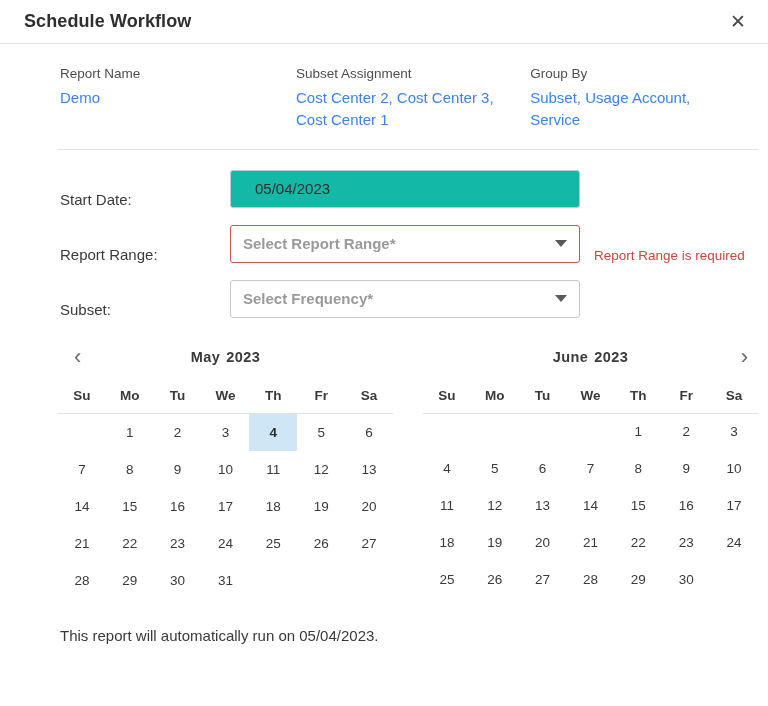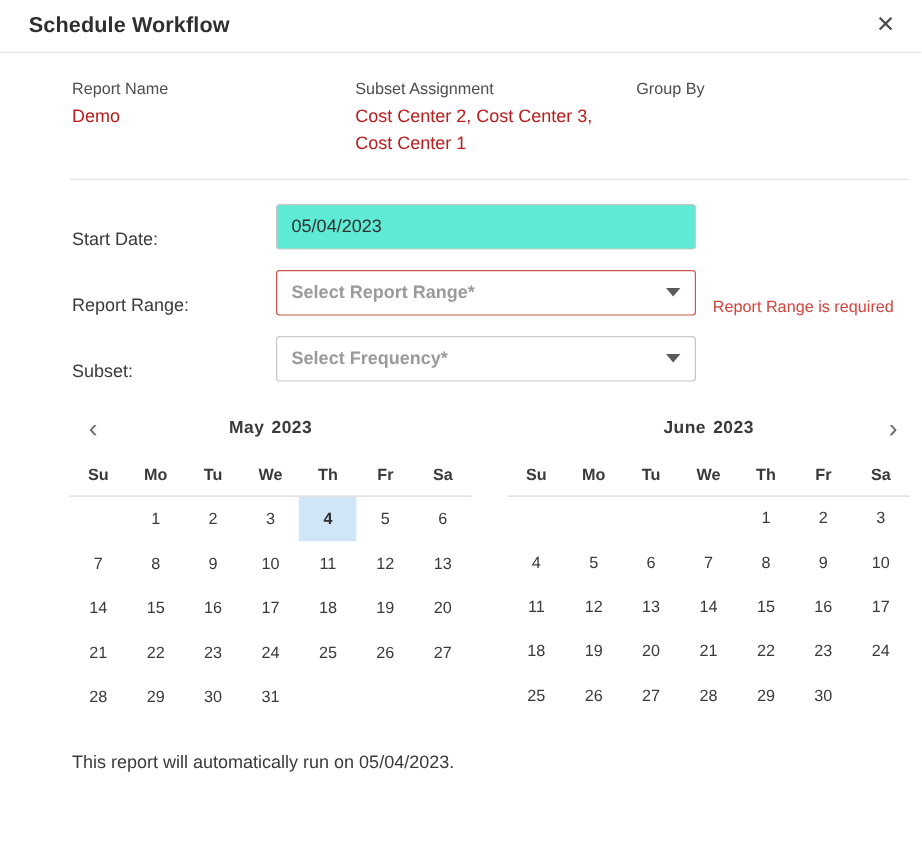--- a/index.html
+++ b/index.html
@@ -55,21 +55,21 @@
   .summary-col.c1 { width: 261px; padding-left: 2px; }
   .summary-col.c2 { width: 257px; }
   .summary-col.c3 { width: 250px; }
   .summary-label {
     font-size: 13.5px;
     color: #4e4e4e;
     margin-bottom: 6px;
   }
   .summary-value {
     font-size: 15px;
-    color: #b91c1c;
+    color: #3b82f6;
     line-height: 1.45;
   }
   
   .form {
     padding-top: 18px;
   }
   .form-row {
     display: flex;
     align-items: flex-end;
     margin-bottom: 15px;
@@ -79,25 +79,25 @@
     width: 172px;
     font-size: 15px;
     color: #3a3a3a;
     padding-left: 2px;
   }
   .text-input {
     width: 350px;
     height: 38px;
     border: 1px solid #c8c8c8;
     border-radius: 3px;
-    padding: 0 12px;
+    padding: 0 24px;
     font-size: 15px;
     color: #2f2f2f;
     font-family: "Liberation Sans", sans-serif;
-    background: #5eead4;
+    background: #14b8a6;
     outline: none;
   }
   .select-box {
     width: 350px;
     height: 38px;
     border: 1px solid #c8c8c8;
     border-radius: 3px;
     padding: 0 12px;
     display: flex;
     align-items: center;
@@ -214,20 +214,21 @@
       <div class="summary-col c1">
         <div class="summary-label">Report Name</div>
         <div class="summary-value">Demo</div>
       </div>
       <div class="summary-col c2">
         <div class="summary-label">Subset Assignment</div>
         <div class="summary-value">Cost Center 2, Cost Center 3, Cost Center 1</div>
       </div>
       <div class="summary-col c3">
         <div class="summary-label">Group By</div>
+        <div class="summary-value">Subset, Usage Account, Service</div>
       </div>
     </div>
 
     <div class="form">
 
       <div class="form-row">
         <div class="form-label">Start Date:</div>
         <input class="text-input" type="text" value="05/04/2023" style="">
       </div>
 

